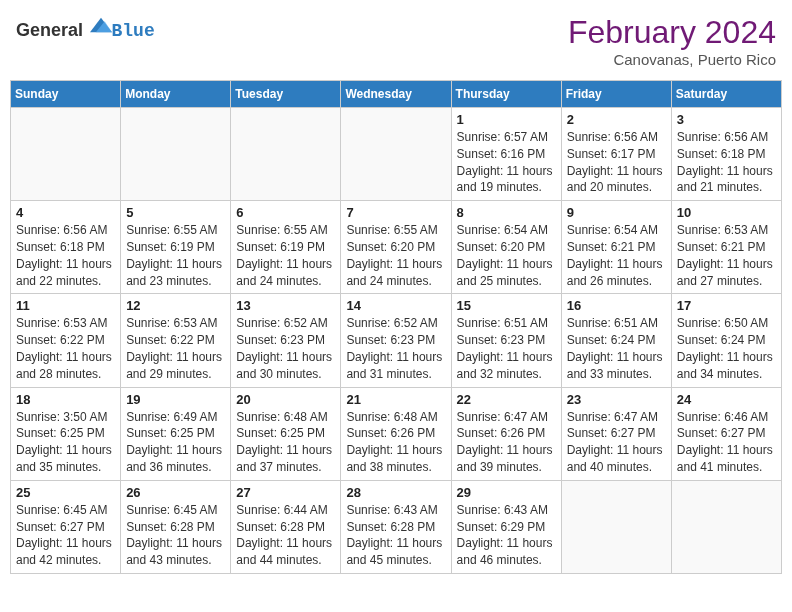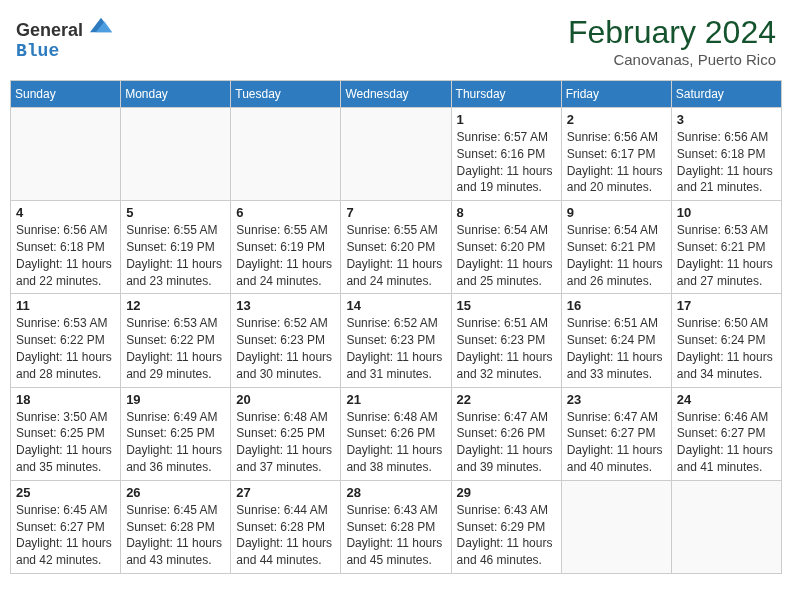--- a/index.html
+++ b/index.html
@@ -12,22 +12,21 @@
     }
     .header-area {
       display: flex;
       justify-content: space-between;
       align-items: flex-start;
       margin-bottom: 8px;
       padding: 4px 6px;
     }
     .logo {
       display: flex;
-      align-items: flex-start;
-      flex-direction: column;
+      align-items: flex-end;
     }
     .logo-text-general {
       font-size: 18px;
       font-weight: bold;
       color: #333;
     }
     .logo-text-blue {
       font-size: 18px;
       font-weight: bold;
       color: #2e7cbf;
@@ -36,38 +35,38 @@
     .logo-icon {
       width: 22px;
       height: 22px;
       margin-left: 2px;
     }
     .title-area {
       text-align: right;
     }
     .cal-title {
       font-size: 32px;
-      color: #14532d;
+      color: #701a75;
       font-weight: normal;
     }
     .cal-subtitle {
       font-size: 15px;
       color: #555;
       text-align: right;
     }
     table {
       width: 100%;
       border-collapse: collapse;
       table-layout: fixed;
     }
     thead tr th {
       background-color: #2e7cbf;
       color: #fff;
       font-size: 12px;
-      font-weight: normal;
+      font-weight: bold;
       padding: 6px 4px;
       text-align: left;
       border: 1px solid #ccc;
     }
     tbody tr td {
       border: 1px solid #ccc;
       vertical-align: top;
       padding: 4px 5px;
       height: 90px;
       font-size: 10.5px;

